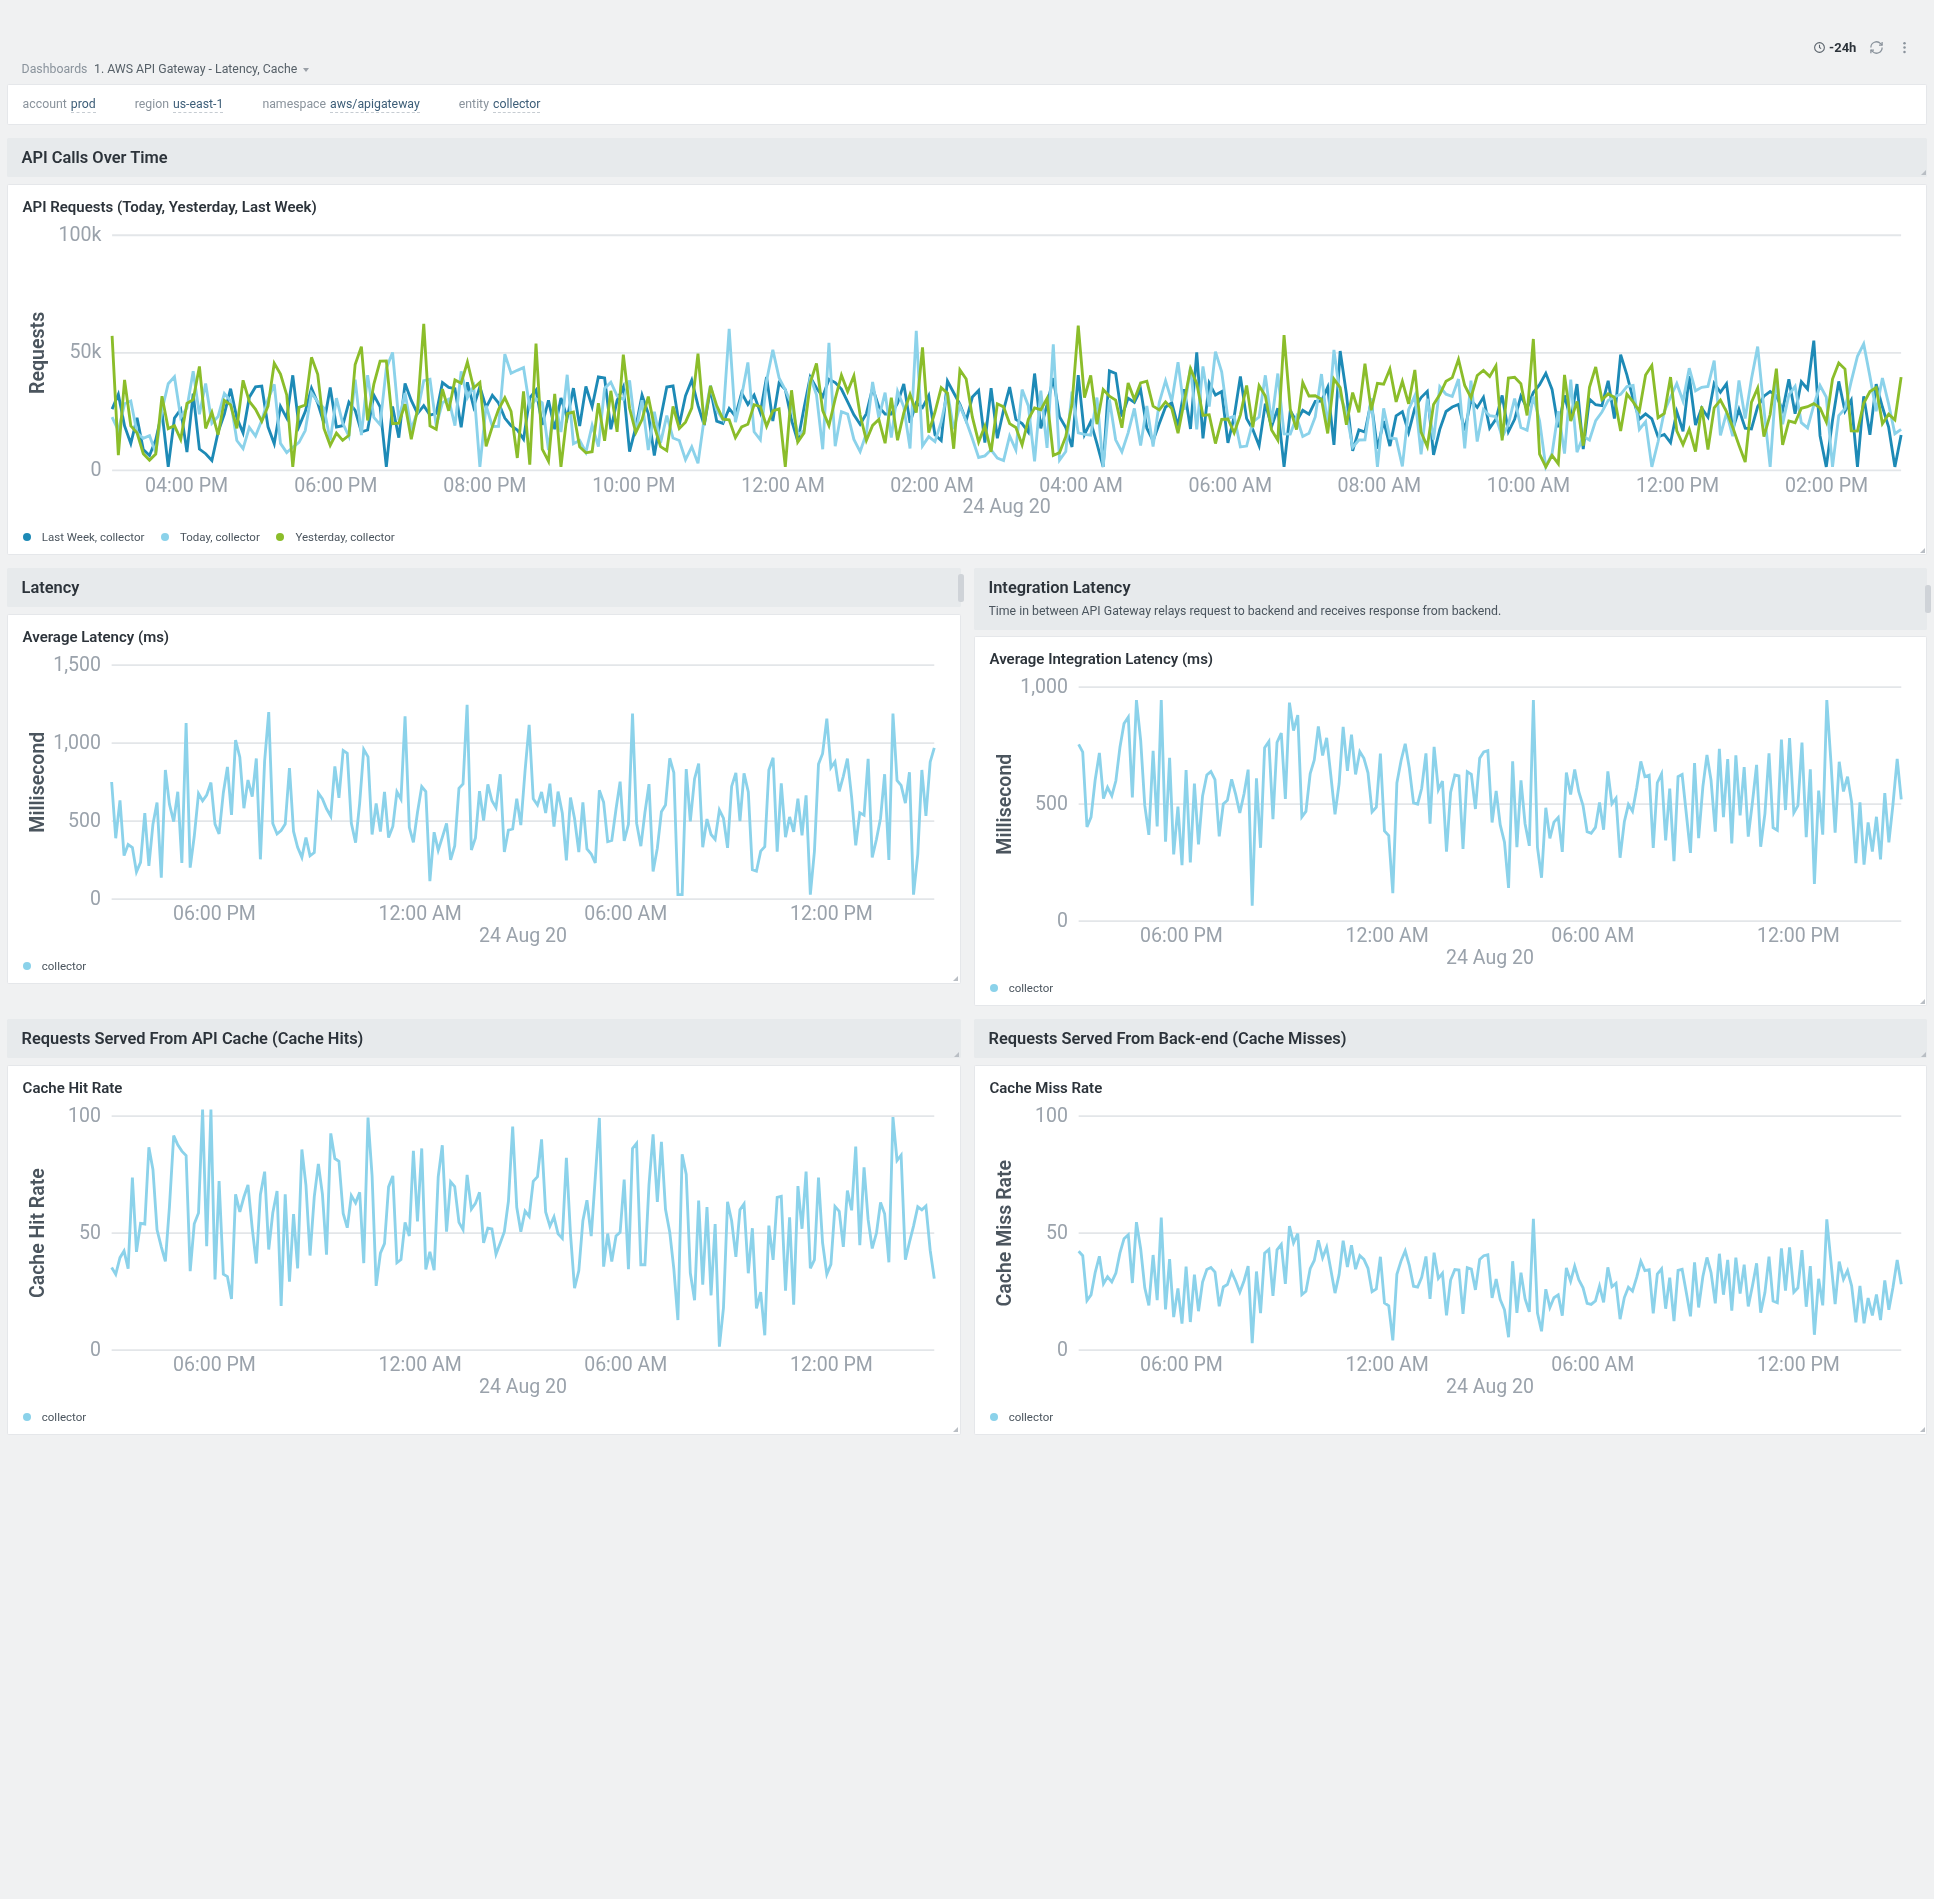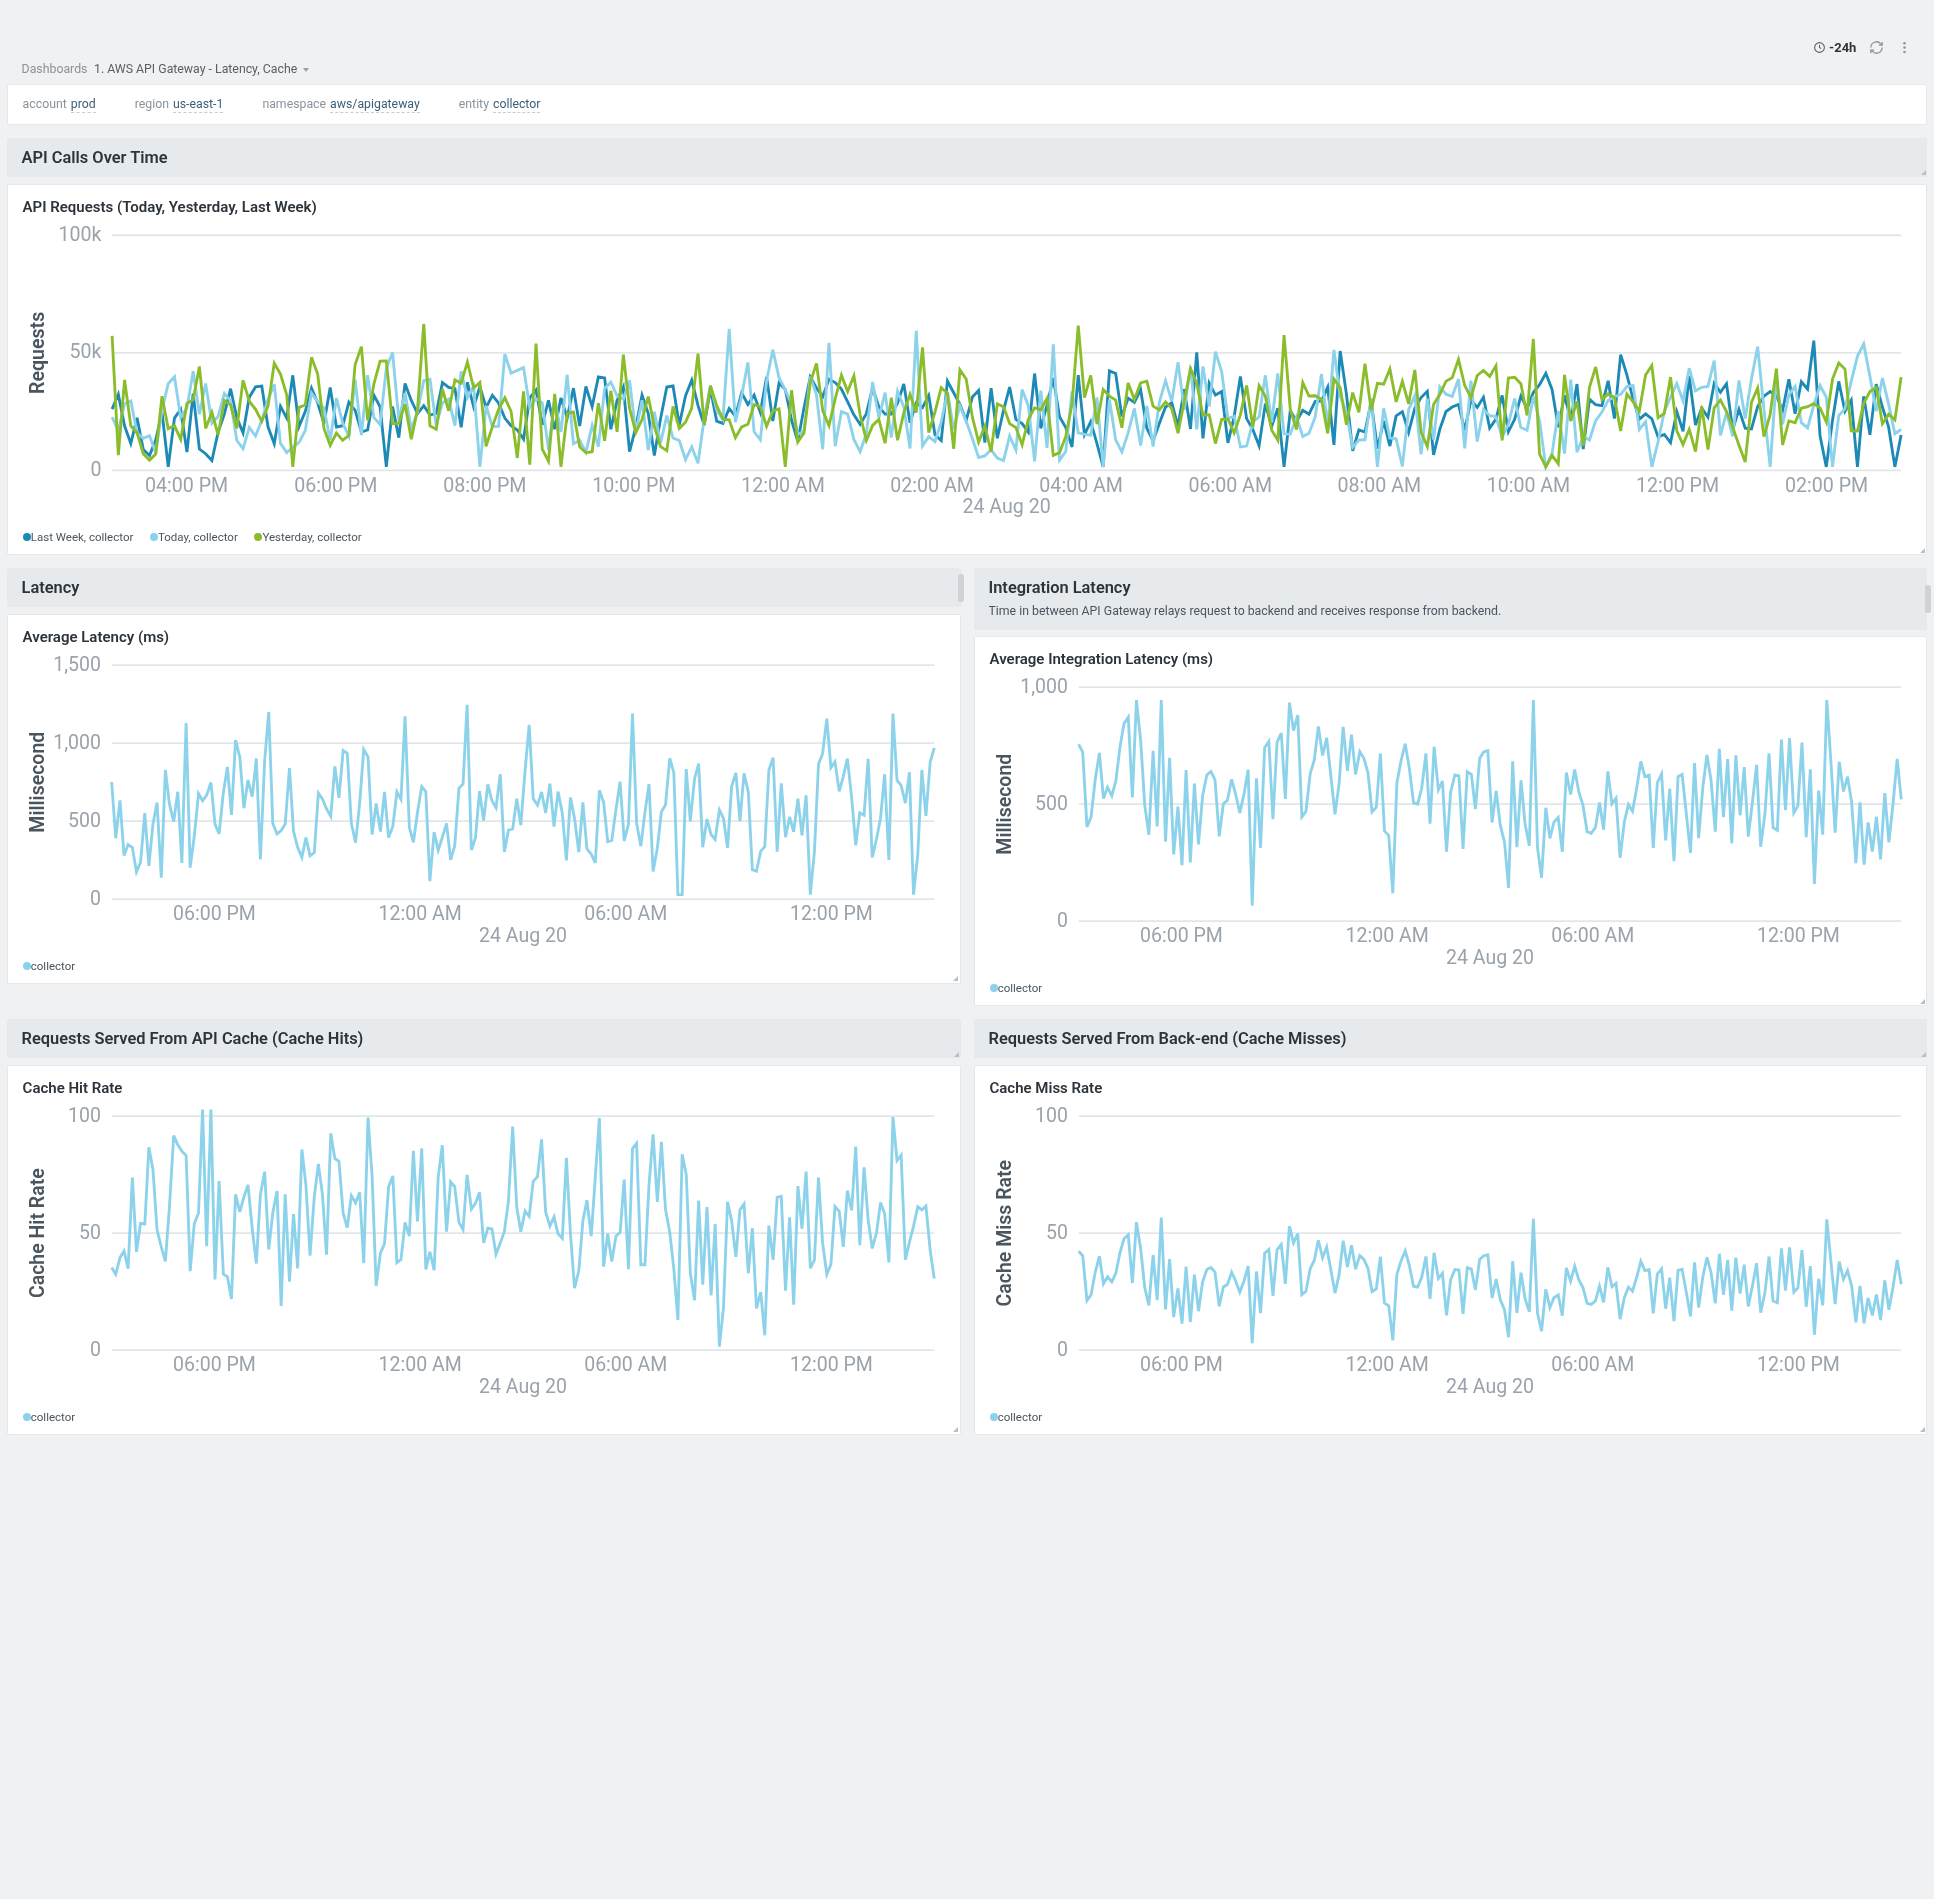--- a/index.html
+++ b/index.html
@@ -75,21 +75,21 @@
     background:#fff;
     border:0.8px solid #e5e7ea;
     border-radius:1.6px;
     padding:13px 15px 10px;
     margin-top:6.6px;
     position:relative;
   }
   .panel h3 { font-size:15px; font-weight:600; color:#2c333a; margin-bottom:5px;}
   .chart { width:100%; display:block; }
   .legend { display:flex; gap:16.4px; flex-wrap:wrap; margin-top:6.6px; color:#4b555e; font-size:11.5px;}
-  .legend-item { display:flex; align-items:center; gap:0; }
+  .legend-item { display:flex; align-items:center; gap:11px; }
   .swatch { width:8.2px; height:8.2px; border-radius:50%; }
 
   .grid-2 { display:grid; grid-template-columns:1fr 1fr; gap:13px; }
   .grid-2 .col { min-width:0; }
 
   .axis-text { fill:#9aa2ab; font-size:11px; }
   .axis-line { stroke:#e3e6e9; stroke-width:1; }
   .series-line { fill:none; stroke-width:1.6; }
   .ylabel { fill:#4b555e; font-size:11px; font-weight:600; }
 </style>

